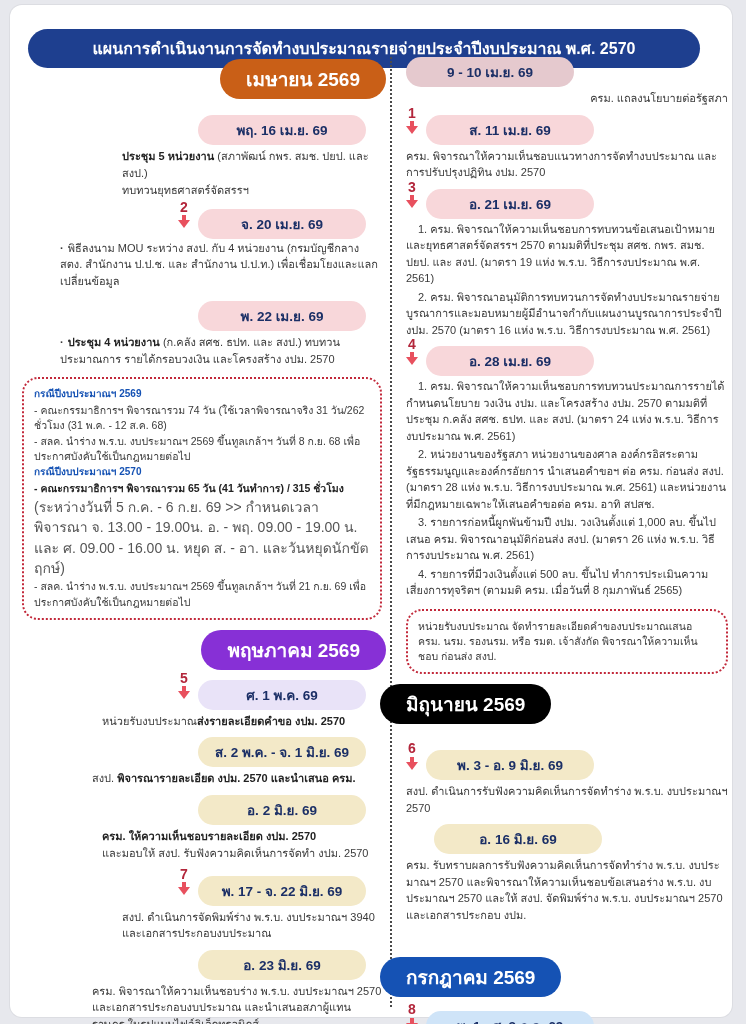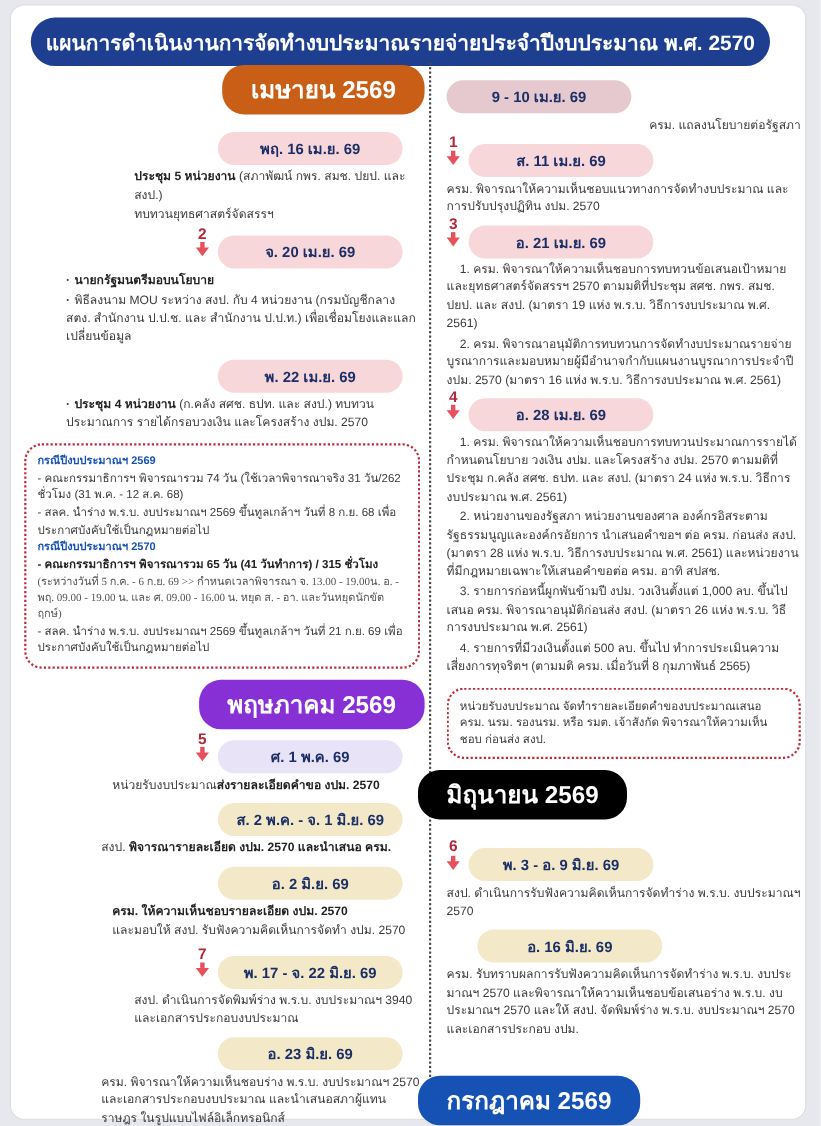--- a/index.html
+++ b/index.html
@@ -10,37 +10,37 @@
     color:#3a3a3a;
     position:relative;
     overflow:hidden;
   }
   .page{
     position:absolute;left:10px;top:5px;width:722px;height:1012px;
     background:#ffffff;border-radius:12px;
     box-shadow:0 0 0 1px #dcdde2;
   }
   .title-banner{
-    position:absolute;left:18px;top:11px;width:648px;
+    position:absolute;left:18px;top:24px;width:648px;
     background:#1e3f8f;color:#ffffff;
-    font-weight:bold;font-size:19px;text-align:center;
+    font-weight:bold;font-size:16px;text-align:center;
     padding:7px 12px;border-radius:24px;
   }
   .divider{
     position:absolute;left:380px;top:52px;height:950px;width:0;
     border-left:2px dotted #4a4a4a;
   }
   .col{position:absolute;top:48px;}
   .col-left{left:12px;width:360px;}
   .col-right{left:396px;width:322px;}
 
   .month-row{display:flex;margin:6px 0 4px 0;}
   .month-row.right{justify-content:flex-end;}
   .month{
-    color:#fff;font-weight:bold;font-size:22px;
+    color:#fff;font-weight:bold;font-size:19px;
     padding:5px 26px;border-radius:20px;white-space:nowrap;
   }
   .m-orange{background:#c95f17;margin-right:-4px;}
   .m-purple{background:#8730d6;margin-right:-4px;text-align:center;}
   .m-green{background:#5ecc5e;margin-right:-4px;}
   .m-gold{background:#000000;margin-left:-26px;}
   .m-blue{background:#1552b4;margin-left:-26px;}
 
   .event{display:flex;align-items:flex-start;gap:8px;margin:8px 0 2px 0;}
   .event.right{justify-content:flex-end;padding-right:16px;}
@@ -55,21 +55,21 @@
     padding:4px 14px;border-radius:16px;min-width:140px;white-space:nowrap;
   }
   .pink{background:#f8d7da;}
   .dusty{background:#e5c9ce;}
   .lavender{background:#e9e3f8;}
   .tan{background:#f3e9c8;}
   .lblue{background:#cfe4f8;}
 
   .txt{font-size:11px;line-height:1.5;margin:3px 0;}
   .txt .b,.b{font-weight:bold;color:#222;}
-  .small{font-size:10px;color:#555;font-family:Liberation Serif, serif;}
+  .small{font-size:14px;color:#555;}
   .bullet-dot{font-weight:bold;margin-right:4px;}
   .numbered{text-indent:12px;margin:2px 0;}
 
   .notebox{
     border:2px dotted #c2283a;border-radius:16px;
     padding:7px 10px;margin:10px 0;
     font-size:10.5px;line-height:1.45;
   }
   .notebox .hd{color:#1552b4;font-weight:bold;font-size:10px;margin:1px 0;}
   .notebox p{margin:1px 0;}
@@ -100,21 +100,20 @@
     <p class="txt ind100"><span class="b">ประชุม 5 หน่วยงาน</span><span> (สภาพัฒน์ กพร. สมช. ปยป. และ สงป.)</span></p>
     <p class="txt ind100" style="margin-top:-2px;"><span>ทบทวนยุทธศาสตร์จัดสรรฯ</span></p>
 
     <div class="event right" style="margin-top:10px;">
       <div class="marker">
           <span class="num">2</span>
           <span class="arrow"></span>
         </div>
       <div class="badge pink">จ. 20 เม.ย. 69</div>
     </div>
-    <p class="txt ind38"><span class="bullet-dot">·</span><span class="b">นายกรัฐมนตรีมอบนโยบาย</span></p>
     <p class="txt ind38" style="margin-top:-1px;"><span class="bullet-dot">·</span><span>พิธีลงนาม MOU ระหว่าง สงป. กับ 4 หน่วยงาน (กรมบัญชีกลาง สตง. สำนักงาน ป.ป.ช. และ สำนักงาน ป.ป.ท.) เพื่อเชื่อมโยงและแลกเปลี่ยนข้อมูล</span></p>
 
     <div class="event right" style="margin-top:12px;">
       <div class="badge pink">พ. 22 เม.ย.  69</div>
     </div>
     <p class="txt ind38"><span class="bullet-dot">·</span><span class="b">ประชุม 4 หน่วยงาน</span><span> (ก.คลัง สศช. ธปท. และ สงป.) ทบทวนประมาณการ รายได้กรอบวงเงิน  และโครงสร้าง งปม. 2570</span></p>
 
     <div class="notebox">
       <p class="hd">กรณีปีงบประมาณฯ 2569</p>
       <p>-  คณะกรรมาธิการฯ พิจารณารวม 74 วัน (ใช้เวลาพิจารณาจริง 31 วัน/262 ชั่วโมง (31 พ.ค. - 12 ส.ค. 68)</p>
@@ -164,21 +163,21 @@
     <p class="txt ind70"><span>ครม. พิจารณาให้ความเห็นชอบร่าง พ.ร.บ. งบประมาณฯ 2570 และเอกสารประกอบงบประมาณ และนำเสนอสภาผู้แทนราษฎร ในรูปแบบไฟล์อิเล็กทรอนิกส์</span></p>
 
     <div class="month-row right" style="margin-top:22px;">
       <div class="month m-green">กันยายน 2569</div>
     </div>
 
   </div>
 
   <div class="col col-right">
 
-    <div class="event" style="margin-top:20px;">
+    <div class="event" style="margin-top:4px;">
       <div class="badge dusty">9 - 10 เม.ย. 69</div>
     </div>
     <p class="txt ind20"><span>ครม. แถลงนโยบายต่อรัฐสภา</span></p>
 
     <div class="event" style="margin-top:8px;">
       <div class="marker">
           <span class="num">1</span>
           <span class="arrow"></span>
         </div>
       <div class="badge pink">ส. 11 เม.ย. 69</div>

